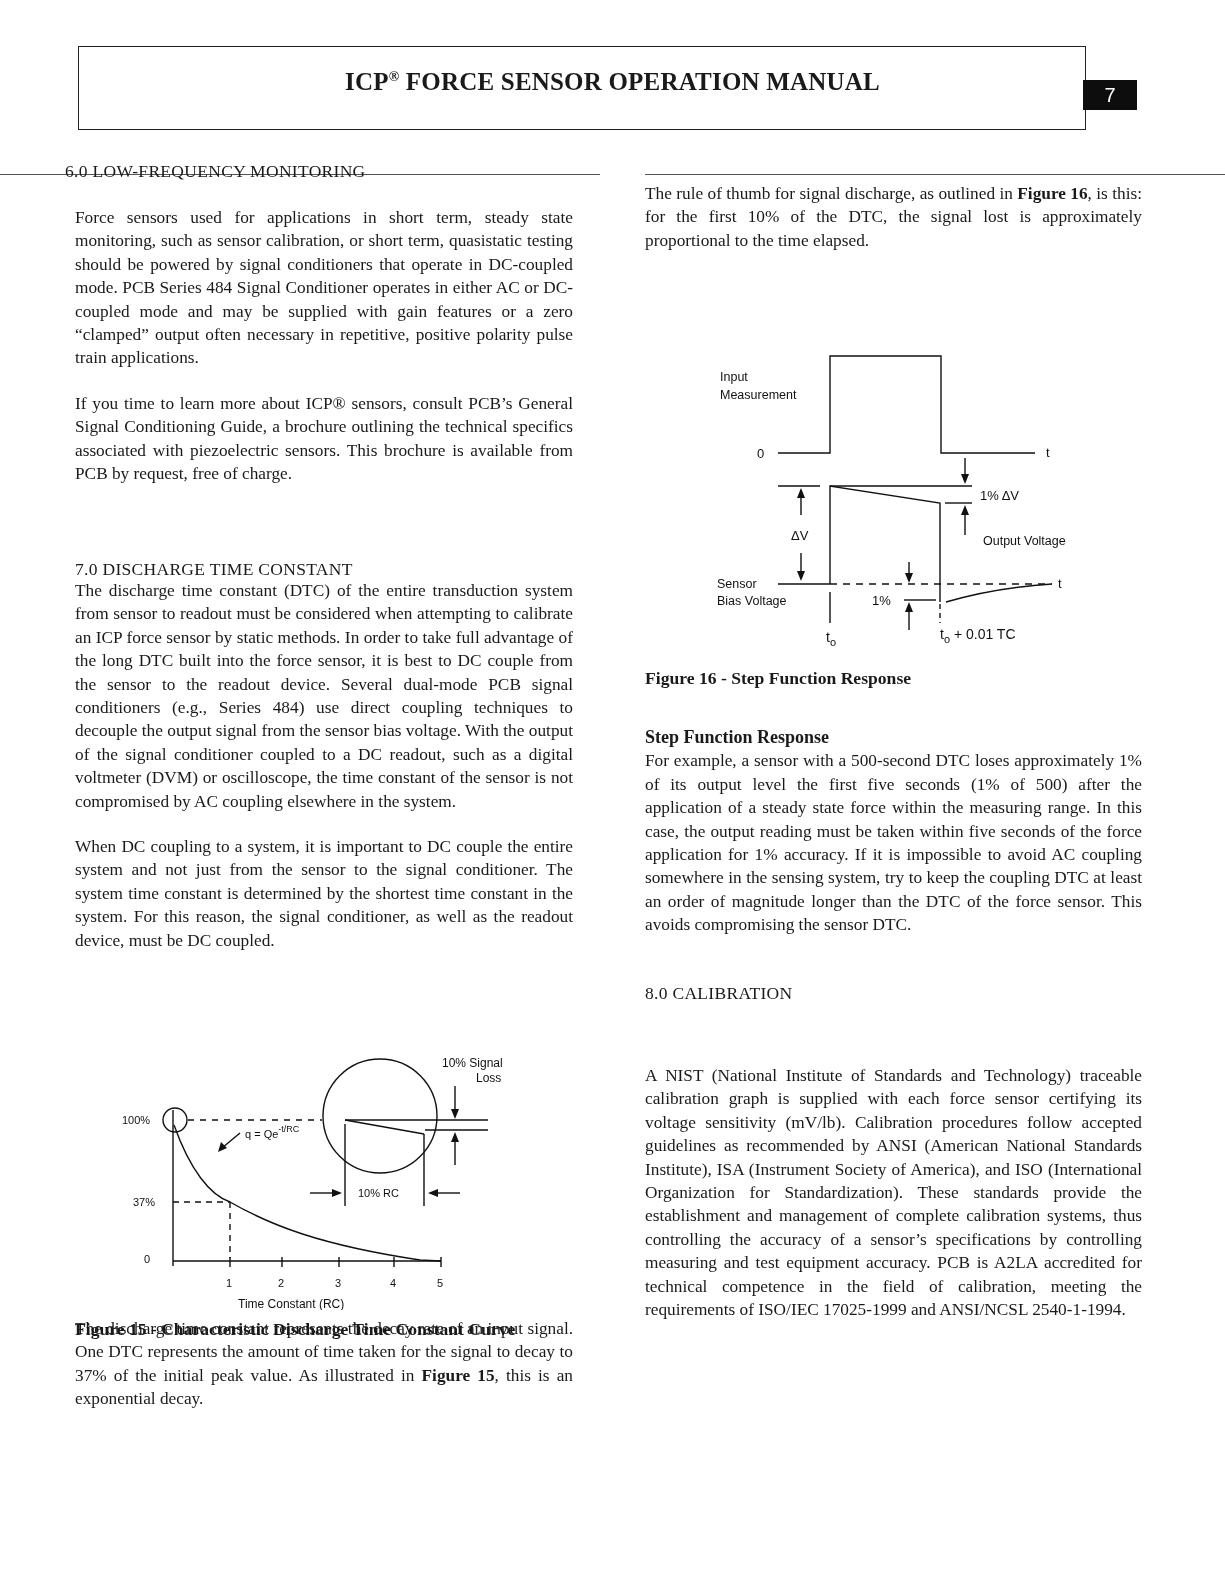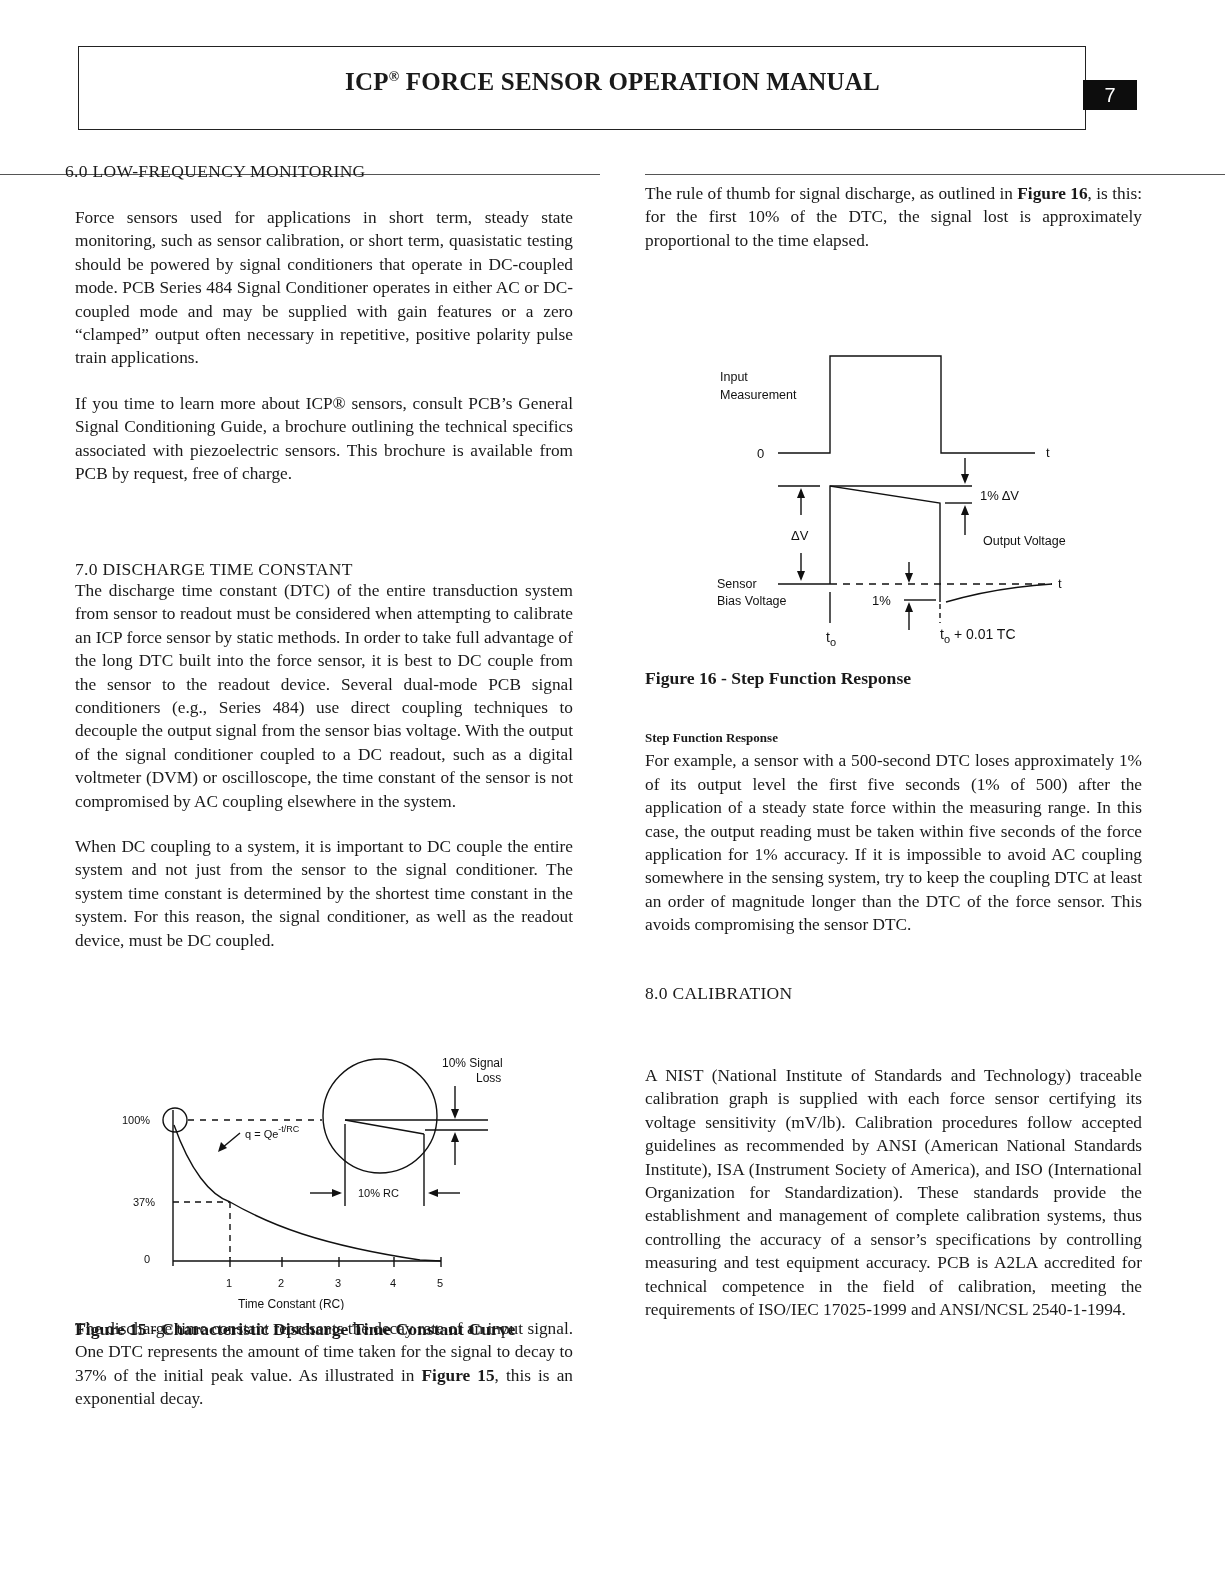--- a/index.html
+++ b/index.html
@@ -13,21 +13,21 @@
   .page-num { position:absolute; left:1083px; top:80px; width:54px; height:30px;
               background:#0d0d0d; color:#fff; font-size:20px; text-align:center;
               line-height:30px; font-family:"Liberation Sans", sans-serif; }
   .rule { position:absolute; top:174px; height:1px; background:#555; }
   .col { position:absolute; font-size:17.3px; line-height:23.4px; }
   .col p { margin:0; text-align:justify; text-align-last:left; }
   .left { left:75px; width:498px; }
   .right { left:645px; width:497px; }
   h2 { font-size:17.5px; font-weight:normal; margin:0; letter-spacing:0.3px; }
   .fig-cap { font-weight:bold; font-size:17.6px; }
-  .sub-head { font-weight:bold; font-size:13px; }
+  .sub-head { font-weight:bold; font-size:18px; }
   svg text { font-family:"Liberation Sans", sans-serif; fill:#111; }
   .abs { position:absolute; }
 </style>
 </head>
 <body>
 
 <div class="header-box"></div>
 <div class="header-title"><span>ICP</span><sup>®</sup><span> FORCE SENSOR OPERATION MANUAL</span></div>
 <div class="page-num">7</div>
 

